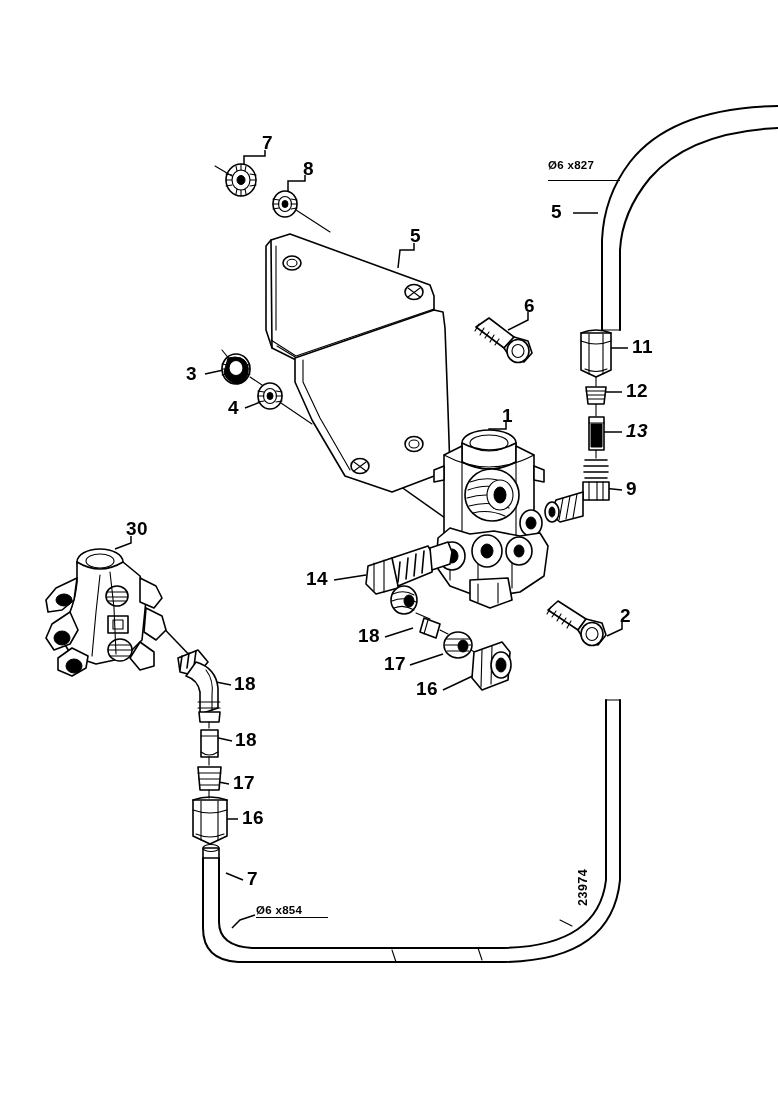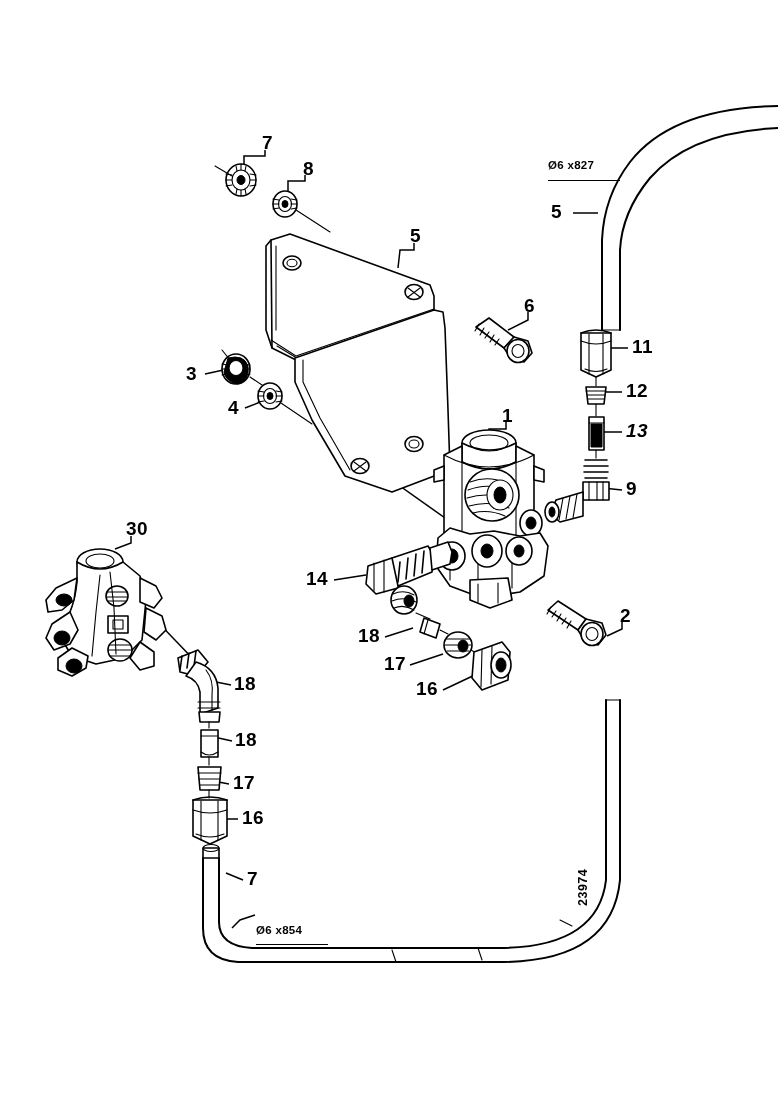--- a/index.html
+++ b/index.html
@@ -446,17 +446,17 @@
   <div class="callout" style="left:384px; top:654px;">17</div>
   <div class="callout" style="left:416px; top:679px;">16</div>
   <div class="callout" style="left:126px; top:519px;">30</div>
   <div class="callout" style="left:234px; top:674px;">18</div>
   <div class="callout" style="left:235px; top:730px;">18</div>
   <div class="callout" style="left:233px; top:773px;">17</div>
   <div class="callout" style="left:242px; top:808px;">16</div>
   <div class="callout" style="left:247px; top:869px;">7</div>
 
   <div class="speclabel" style="left:548px; top:159px; border-bottom:1.5px solid #000; padding-bottom:9px; width:72px;">Ø6 x827</div>
-  <div class="speclabel" style="left:256px; top:924px; border-bottom:1.5px solid #000; padding-bottom:8px; width:72px;">Ø6 x854</div>
+  <div class="speclabel" style="left:256px; top:904px; border-bottom:1.5px solid #000; padding-bottom:1px; width:72px;">Ø6 x854</div>
 
   <div class="refnum" style="left:576px; top:906px;">23974</div>
 
 </div>
 
 </body></html>

